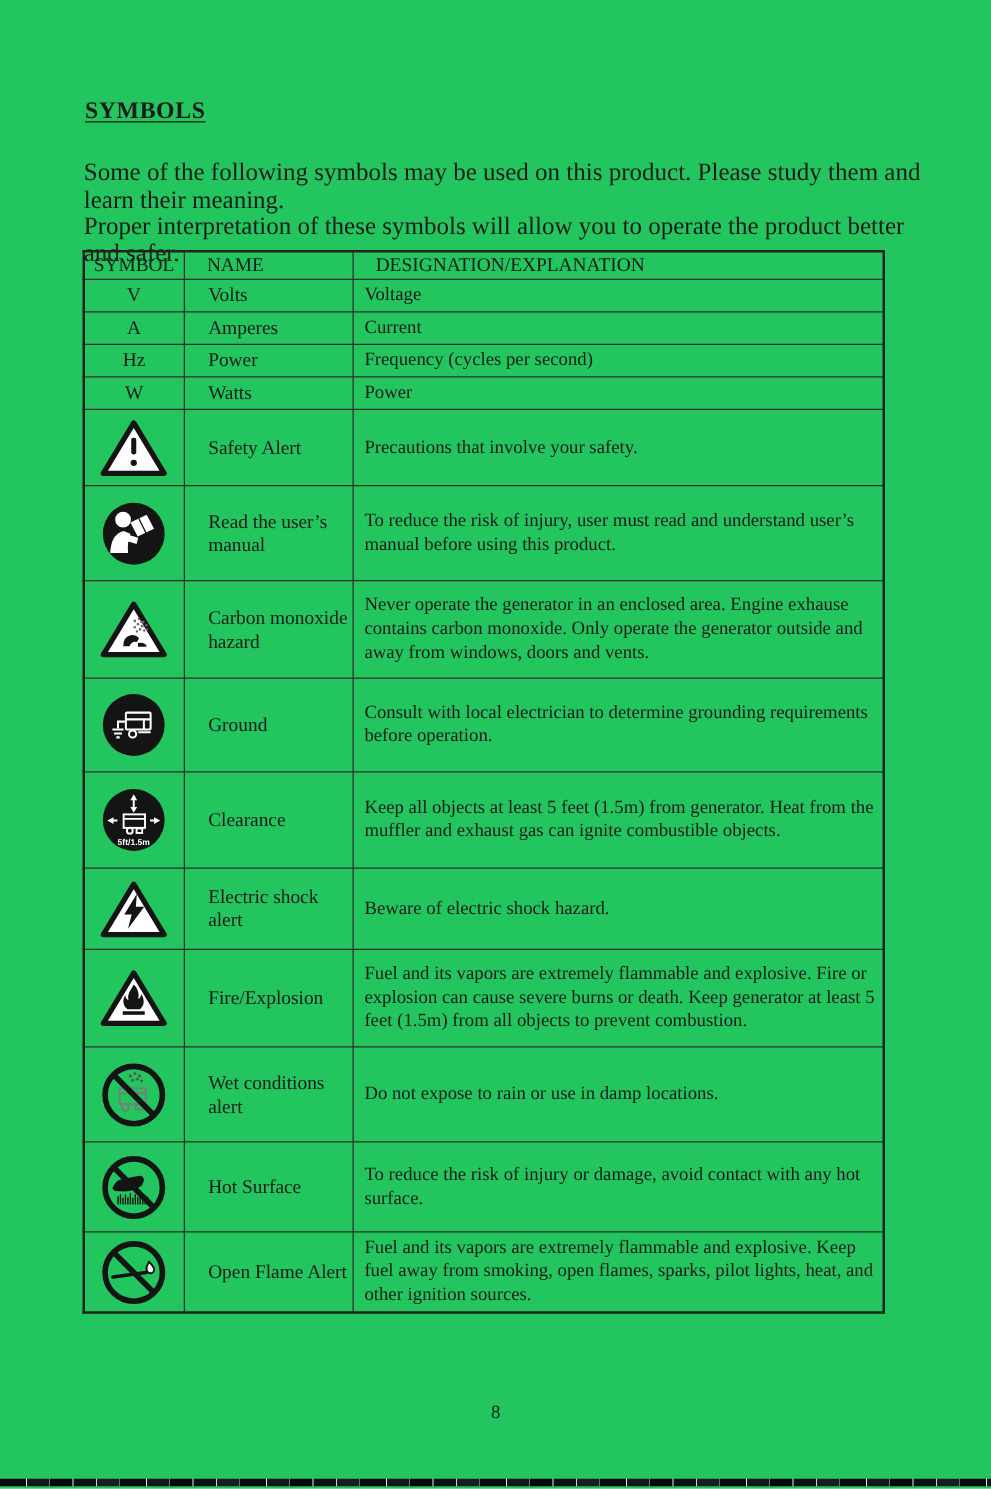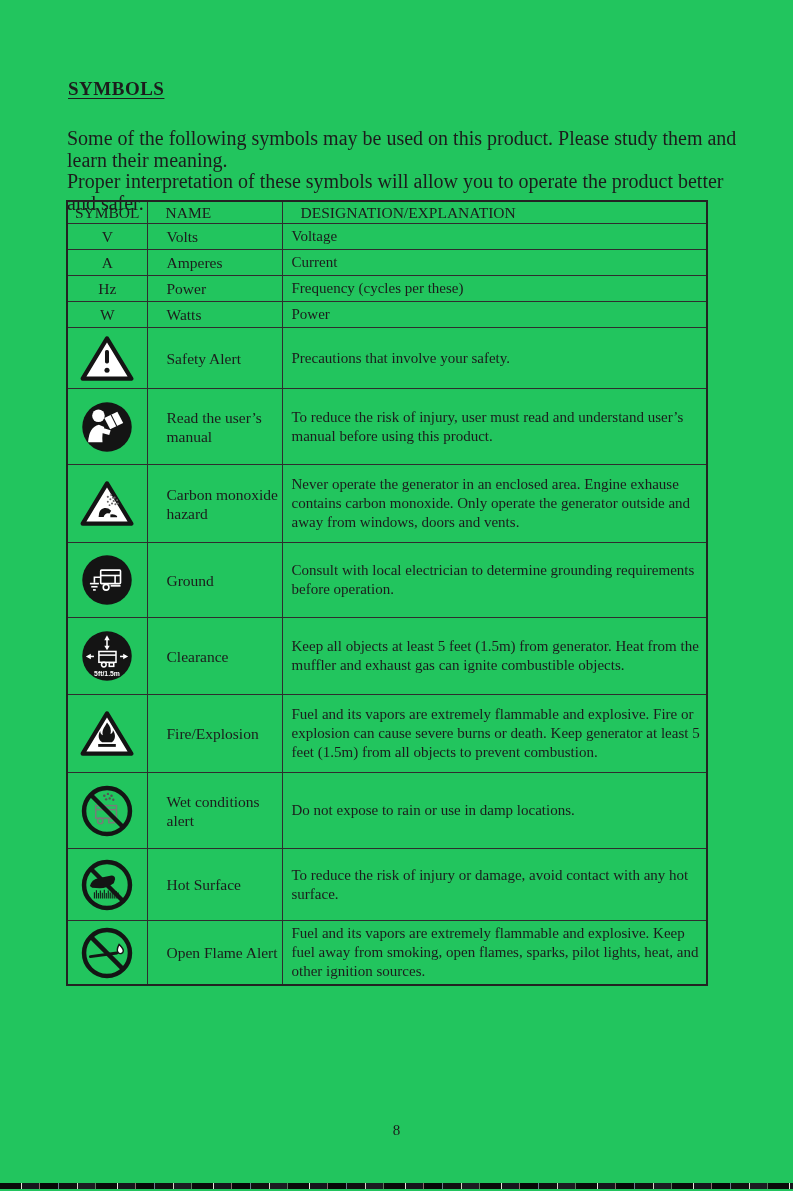--- a/index.html
+++ b/index.html
@@ -99,21 +99,21 @@
         <td class="c-expl">Voltage</td>
       </tr>
       <tr class="h-txt">
         <td class="c-sym">A</td>
         <td class="c-name">Amperes</td>
         <td class="c-expl">Current</td>
       </tr>
       <tr class="h-txt">
         <td class="c-sym">Hz</td>
         <td class="c-name">Power</td>
-        <td class="c-expl">Frequency (cycles per these)</td>
+        <td class="c-expl">Frequency (cycles per second)</td>
       </tr>
       <tr class="h-txt">
         <td class="c-sym">W</td>
         <td class="c-name">Watts</td>
         <td class="c-expl">Power</td>
       </tr>
 
       <tr class="r-safety">
         <td class="c-sym">
           <svg class="icn" width="54" height="47" viewBox="0 0 64 56">
@@ -207,20 +207,30 @@
               <path d="M6.5 30.5 L12 27.5 L12 33.5 Z"></path>
               <path d="M53.5 30.5 L48 27.5 L48 33.5 Z"></path>
             </g>
             <text x="30" y="52.5" fill="#fff" font-size="7.6" font-weight="bold" text-anchor="middle" font-family="Liberation Sans, sans-serif">5ft/1.5m</text>
           </svg>
         </td>
         <td class="c-name">Clearance</td>
         <td class="c-expl">Keep all objects at least 5 feet (1.5m) from generator. Heat from the muffler and exhaust gas can ignite combustible objects.</td>
       </tr>
 
+      <tr class="r-shock">
+        <td class="c-sym">
+          <svg class="icn" width="54" height="47" viewBox="0 0 64 56">
+            <path d="M32 4 L61 52 L3 52 Z" fill="#fff" stroke="#141414" stroke-width="5" stroke-linejoin="round"></path>
+            <path d="M35 13 L23 33 L30 33 L26.5 46.5 L42 25.5 L34 25.5 Z" fill="#141414"></path>
+          </svg>
+        </td>
+        <td class="c-name">Electric shock alert</td>
+        <td class="c-expl">Beware of electric shock hazard.</td>
+      </tr>
 
       <tr class="r-fire">
         <td class="c-sym">
           <svg class="icn" width="54" height="47" viewBox="0 0 64 56">
             <path d="M32 4 L61 52 L3 52 Z" fill="#fff" stroke="#141414" stroke-width="5" stroke-linejoin="round"></path>
             <path d="M32 15 C29 21 25.5 24 27 30 C24.8 29 23.8 27 24 25 C20.8 30 21.8 35.8 26.2 38.5 L37.8 38.5 C42.2 35.5 42.8 29 39 24 C39 26.5 38 28 36.2 28.5 C37.5 24 36 19 32 15 Z" fill="#141414"></path>
             <rect x="21.5" y="40.5" width="21" height="3.4" fill="#141414"></rect>
           </svg>
         </td>
         <td class="c-name">Fire/Explosion</td>

